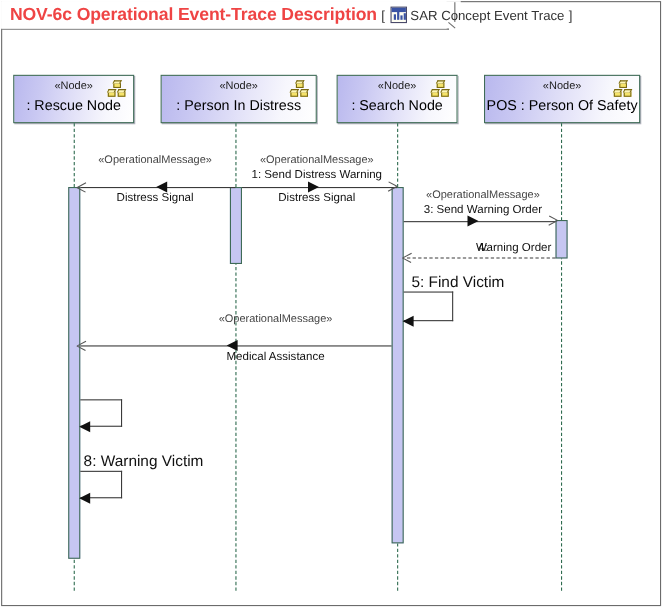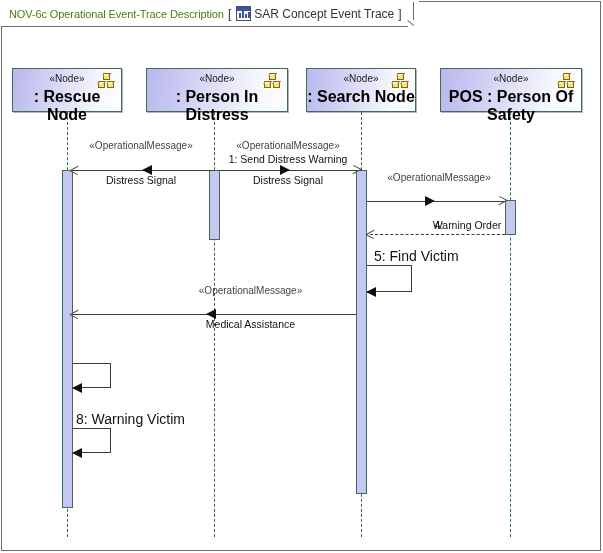--- a/index.html
+++ b/index.html
@@ -11,21 +11,21 @@
       border:1px solid #6b6b6b;box-sizing:border-box;background:#fff;}
   .frame-tab{position:absolute;left:1px;top:1px;height:25px;
       background:#ffffff;border-right:1px solid #6b6b6b;border-bottom:1px solid #6b6b6b;
       box-sizing:border-box;display:flex;align-items:center;padding:0 4px 0 8px;white-space:nowrap;}
   .frame-tab:after{content:"";position:absolute;right:-1px;top:24px;width:12px;height:12px;}
   .tab-clip{position:absolute;left:1px;top:1px;height:26px;width:418px;
       background:#fff;
       clip-path:polygon(0 0, 100% 0, 100% 55%, 96% 100%, 0 100%);
       border-right:0;}
   .tab-line{position:absolute;background:#6b6b6b;}
-  .frame-title{font-size:11px;font-weight:normal;color:#4d7c0f;letter-spacing:-0.1px;}
+  .frame-title{font-size:16px;font-weight:bold;color:#ef4444;letter-spacing:-0.1px;}
   .frame-bracket{font-size:12px;color:#333;margin:0 4px;}
   .frame-sub{font-size:12px;color:#333;}
 
   
   .diag-icon{position:relative;width:15px;height:15px;margin:0 3px 0 1px;flex:0 0 auto;
       border:1px solid #4a4a6a;background:#fdfdf2;box-sizing:border-box;}
   .diag-icon .dtop{position:absolute;left:0;top:0;right:0;height:4px;background:#3a53a4;}
   .diag-icon .dbar{position:absolute;background:#3a53a4;width:2px;bottom:2px;}
   .diag-icon .b1{left:2px;height:5px;}
   .diag-icon .b2{left:5px;height:8px;}
@@ -33,21 +33,21 @@
   .diag-icon .b4{left:11px;height:6px;}
 
   
   .ll-head{position:absolute;box-sizing:border-box;height:44px;
       border:1px solid #3f6b57;
       background:linear-gradient(100deg,#b9b8ee 0%,#c9c8f2 22%,#e3e2f8 52%,#f7f7fd 78%,#ffffff 100%);
       box-shadow:1px 1px 0 rgba(120,120,140,.55);}
   .ll-stereo{position:absolute;left:0;right:0;top:4px;text-align:center;
       font-size:10px;color:#1a1a1a;}
   .ll-name{position:absolute;left:0;right:0;top:19px;text-align:center;
-      font-size:16px;font-weight:bold;color:#000;}
+      font-size:13px;font-weight:normal;color:#000;}
   
   .node-icon{position:absolute;right:6px;top:6px;width:18px;height:14px;}
   .cube{position:absolute;width:7px;height:5px;background:#f5e36a;border:1px solid #7a6a14;
       box-sizing:border-box;}
   .cube:after{content:"";position:absolute;left:-1px;top:-3px;width:7px;height:3px;
       background:#fdf6b8;border:1px solid #7a6a14;border-bottom:0;box-sizing:border-box;
       transform:skewX(-28deg);}
   .c-top{left:6px;top:0;}
   .c-bl{left:1px;top:8px;}
   .c-br{left:10px;top:8px;}
@@ -173,20 +173,21 @@
   <div class="msg-stereo" style="left:68px;top:140px;width:146px;">«OperationalMessage»</div>
   <div class="msg-line" style="left:73px;top:170px;width:141px;"></div>
   <div class="arrow-solid left" style="left:142px;top:165px;"></div>
   <div class="arrow-open left" style="left:70px;top:166px;">
       <i></i>
       <i></i>
     </div>
   <div class="msg-sub" style="left:68px;top:174px;width:146px;">Distress Signal</div>
 
   <div class="msg-stereo" style="left:368px;top:172px;width:142px;">«OperationalMessage»</div>
+  <div class="msg-label" style="left:368px;top:185px;width:142px;">3: Send Warning Order</div>
   <div class="msg-line" style="left:367px;top:201px;width:138px;"></div>
   <div class="arrow-solid right" style="left:425px;top:196px;"></div>
   <div class="arrow-open right" style="left:498px;top:197px;">
       <i></i>
       <i></i>
     </div>
   <div class="msg-sub" style="left:368px;top:219px;width:142px;padding-left:28px;">Warning Order</div>
 
   <div class="msg-label" style="left:368px;top:219px;width:142px;">4:</div>
   <div class="msg-line ret" style="left:370px;top:234px;width:135px;"></div>

